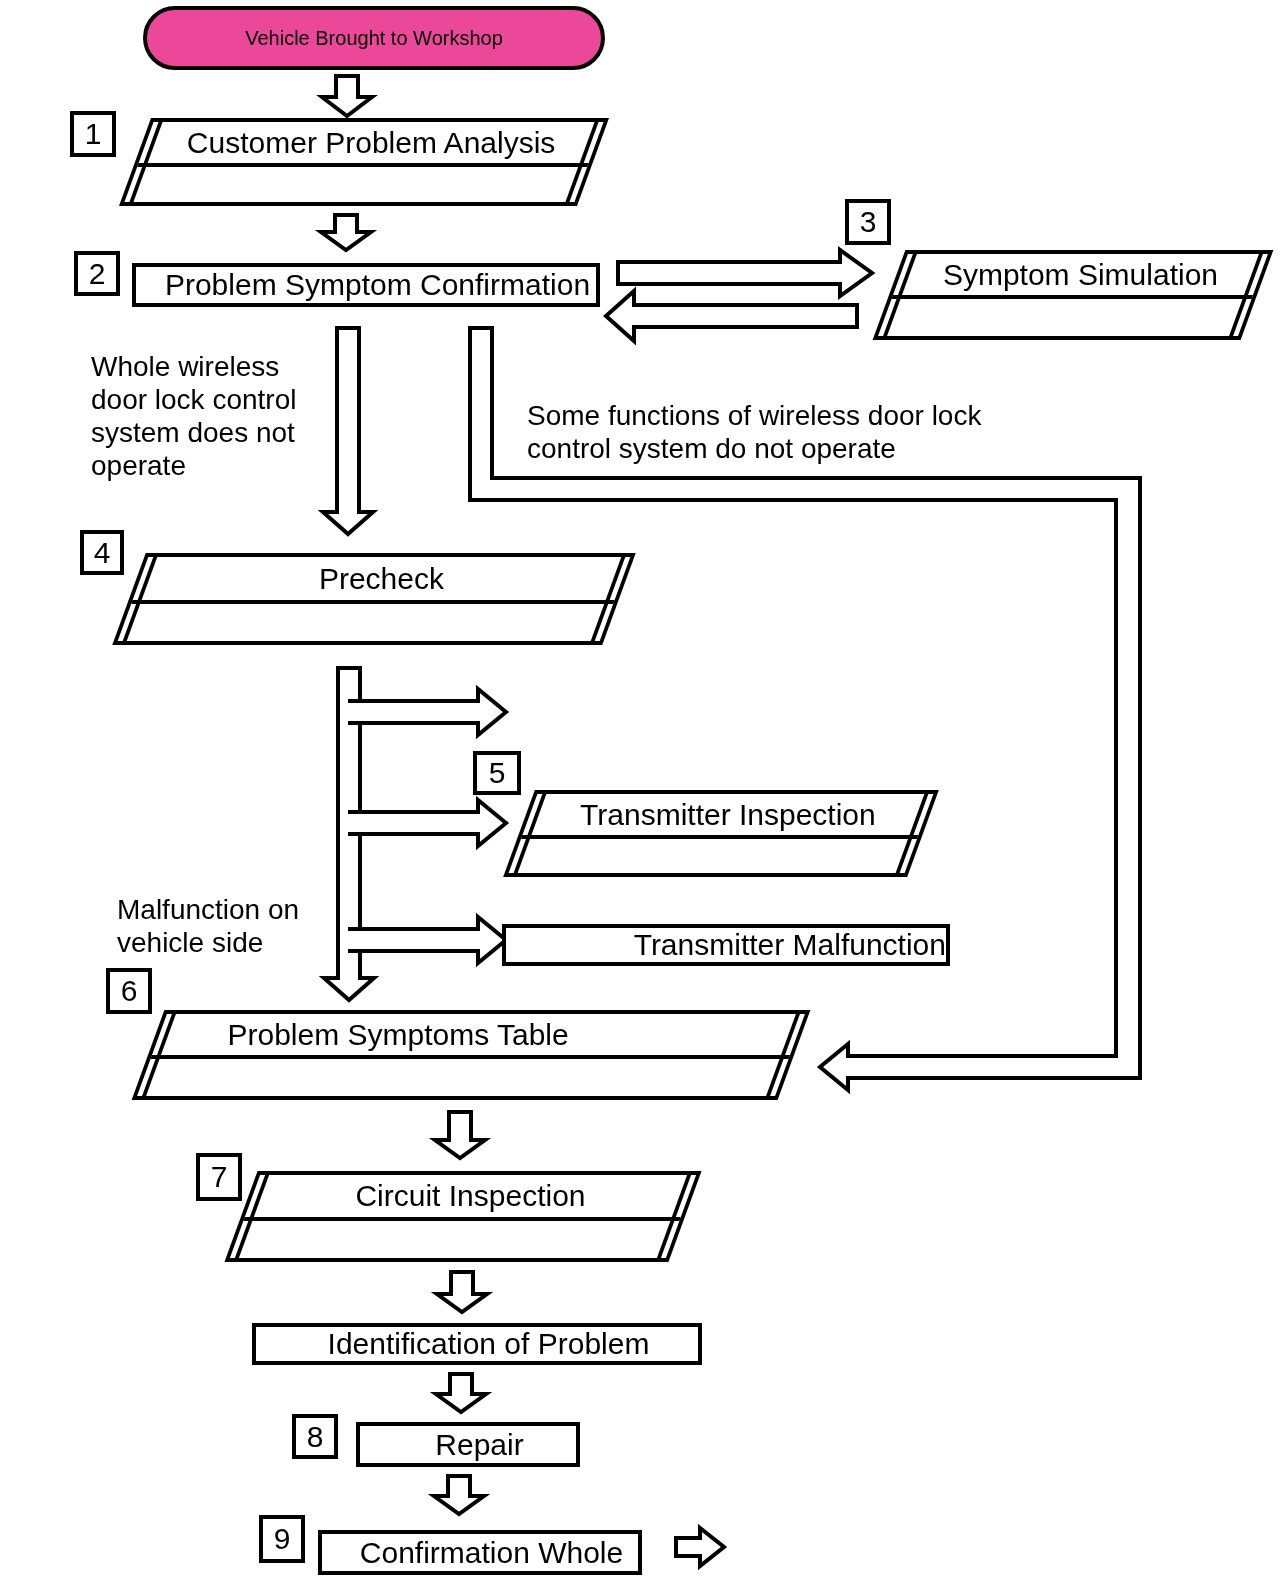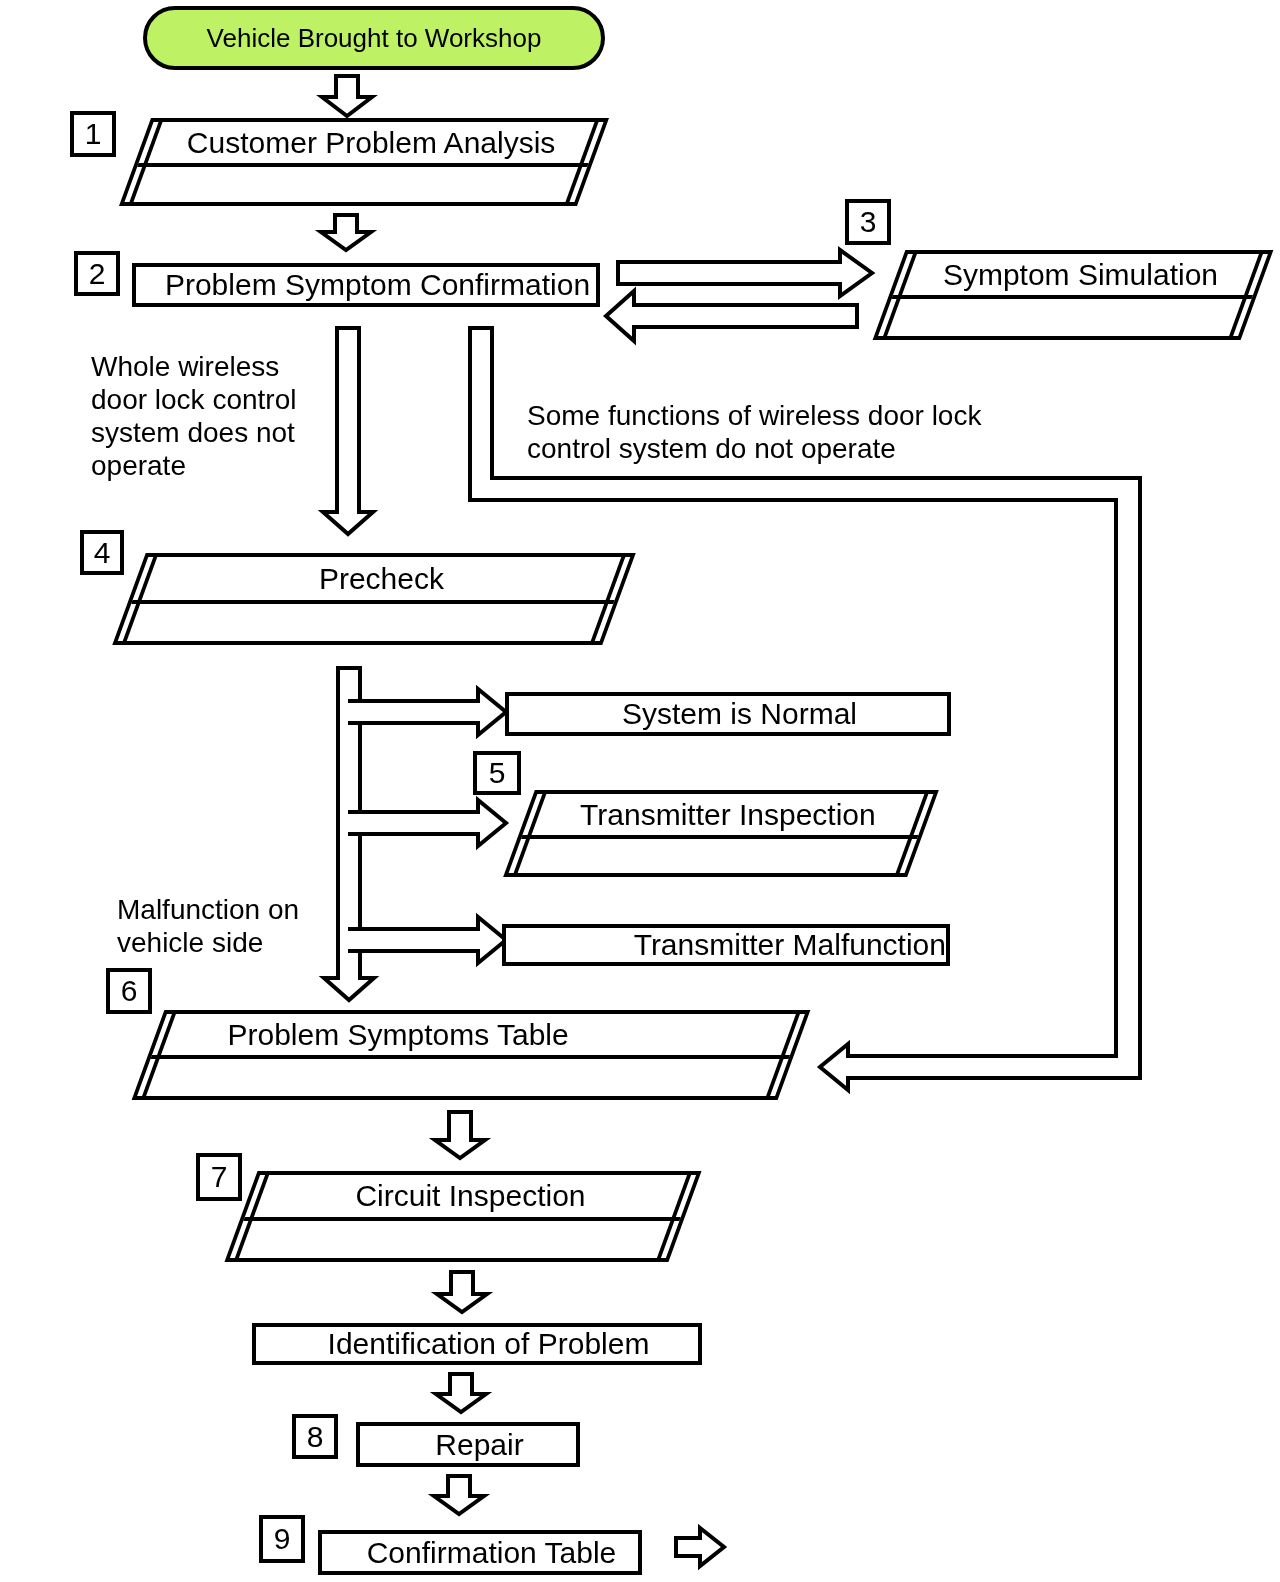--- a/index.html
+++ b/index.html
@@ -1,22 +1,22 @@
 <!DOCTYPE html>
 <html><head>
 <meta charset="utf-8">
 <style>
   html,body{margin:0;padding:0;background:#fff;}
   body{width:1280px;height:1582px;position:relative;font-family:"Liberation Sans","DejaVu Sans",sans-serif;color:#000;}
   .canvas{position:absolute;left:0;top:0;width:1280px;height:1582px;background:#fff;overflow:hidden;}
   svg.connectors{position:absolute;left:0;top:0;width:1280px;height:1582px;}
   svg.connectors path{fill:#fff;stroke:#000;stroke-width:4;stroke-linejoin:miter;}
 
-  .terminal{position:absolute;box-sizing:border-box;border:4px solid #000;border-radius:34px;background:#bef264;
-    display:flex;align-items:center;justify-content:center;font-size:26px;white-space:nowrap;}
+  .terminal{position:absolute;box-sizing:border-box;border:4px solid #000;border-radius:34px;background:#ec4899;
+    display:flex;align-items:center;justify-content:center;font-size:20px;white-space:nowrap;}
   .rect{position:absolute;box-sizing:border-box;border:4px solid #000;background:#fff;
     display:flex;align-items:center;justify-content:center;font-size:30px;white-space:nowrap;padding-left:23px;}
   .badge{position:absolute;box-sizing:border-box;border:4px solid #000;background:#fff;
     display:flex;align-items:center;justify-content:center;font-size:30px;}
 
   .para{position:absolute;box-sizing:border-box;background:#fff;border:4px solid #000;transform:skewX(-20deg);}
   .para::before,.para::after{content:"";position:absolute;top:0;bottom:0;width:4px;background:#000;}
   .para::before{left:5px;}
   .para::after{right:5px;}
   .para .divider{position:absolute;left:0;right:0;height:4px;background:#000;}
@@ -86,23 +86,20 @@
 vehicle side</div>
 
   <div class="badge" style="left:80px;top:530px;width:44px;height:45px;">
     <span>4</span>
   </div>
   <div class="para" style="left:129px;top:553px;width:490px;height:92px;">
     <div class="divider" style="top:43px;"></div>
     <div class="plabel" style="height:43px;">Precheck</div>
   </div>
 
-  <div class="rect" style="left:505px;top:692px;width:446px;height:44px;">
-    <span>System is Normal</span>
-  </div>
 
   <div class="badge" style="left:473px;top:751px;width:48px;height:44px;">
     <span>5</span>
   </div>
   <div class="para" style="left:519px;top:790px;width:404px;height:87px;">
     <div class="divider" style="top:41px;"></div>
     <div class="plabel" style="height:41px;">Transmitter Inspection</div>
   </div>
 
   <div class="rect" style="left:502px;top:924px;width:448px;height:42px;justify-content:flex-end;">
@@ -133,17 +130,17 @@
     <span>8</span>
   </div>
   <div class="rect" style="left:356px;top:1422px;width:224px;height:45px;">
     <span>Repair</span>
   </div>
 
   <div class="badge" style="left:259px;top:1515px;width:46px;height:48px;">
     <span>9</span>
   </div>
   <div class="rect" style="left:318px;top:1530px;width:324px;height:45px;">
-    <span>Confirmation Table</span>
+    <span>Confirmation Whole</span>
   </div>
 
 
 </div>
 
 </body></html>

